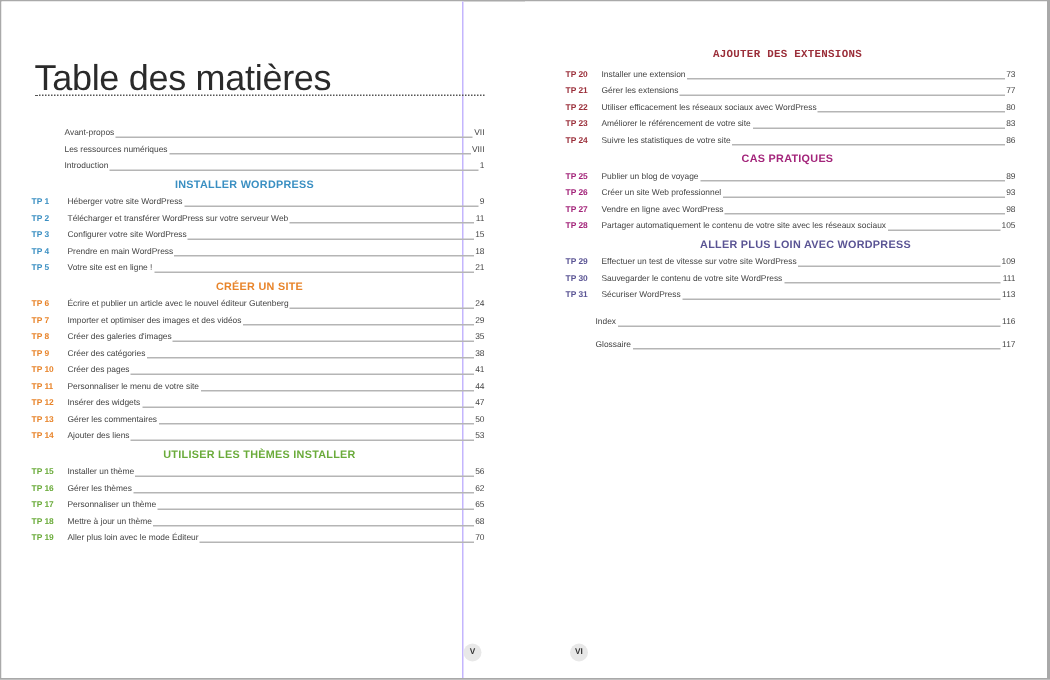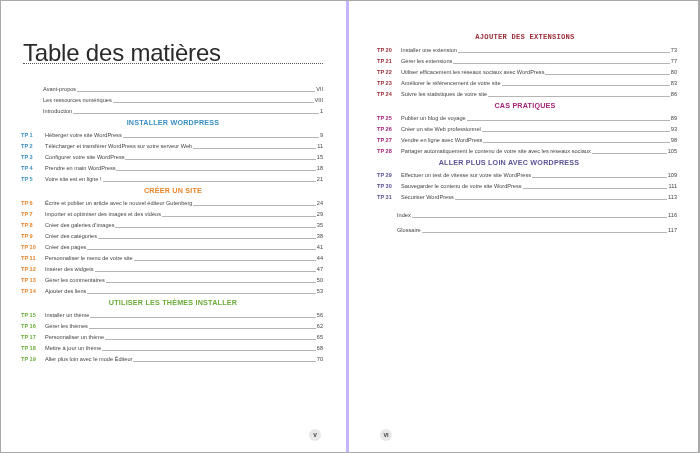--- a/index.html
+++ b/index.html
@@ -1,20 +1,20 @@
 <!DOCTYPE html>
 <html><head>
   <meta charset="utf-8">
   <style>
     * { box-sizing: border-box; margin: 0; padding: 0; }
     html, body { width: 700px; height: 453px; background: #a9a9a9; overflow: hidden; }
     body { font-family: "Liberation Sans", sans-serif; color: #333; position: relative; }
     .spread { position: absolute; left: 1px; top: 1px; width: 697px; height: 451px; background: #fff; }
     .page { position: absolute; top: 0; height: 451px; background: #fff; }
-    .page.left { left: 0; width: 348px; border-right: 3px solid #c4b5fd; padding-left: 48px; }
+    .page.left { left: 0; width: 308px; border-right: 1px solid #c4b5fd; padding-left: 48px; }
     .page.right { left: 349px; width: 348px; }
     .title { position: absolute; left: 22px; top: 38px; font-size: 24px; font-weight: normal; color: #2a2a2a; letter-spacing: -0.2px; }
     .title-rule { position: absolute; left: 22px; top: 62px; width: 300px; border-bottom: 1px dotted #555; }
     .row { position: absolute; height: 11px; display: flex; align-items: flex-end; font-size: 5.6px; color: #444; line-height: 7px; }
     .row .tp { width: 24px; font-weight: bold; font-size: 5.6px; flex: none; }
     .row .lbl { flex: none; white-space: nowrap; padding-right: 1px; }
     .row .lead { flex: 1; border-bottom: 0.8px solid #b5b5b5; margin-bottom: 1.5px; min-width: 4px; }
     .row .pg { flex: none; padding-left: 1px; text-align: right; }
     .sec { position: absolute; font-size: 7.2px; font-weight: bold; text-align: center; letter-spacing: 0.2px; }
     .folio { position: absolute; top: 428px; width: 12px; height: 12px; border-radius: 50%; background: #e8e8e8; font-size: 5.5px; font-weight: bold; color: #333; display: flex; align-items: center; justify-content: center; }
@@ -37,21 +37,21 @@
       <span class="lbl">Les ressources numériques</span>
         <span class="lead"></span>
         <span class="pg">VIII</span>
     </div>
     <div class="row" style="left:42px;width:280px;top:103px;">
       <span class="lbl">Introduction</span>
         <span class="lead"></span>
         <span class="pg">1</span>
     </div>
 
-    <div class="sec" style="left:22px;width:300px;top:117px;color:#3a8fc2;">INSTALLER WORDPRESS</div>
+    <div class="sec" style="left:12px;width:300px;top:117px;color:#3a8fc2;">INSTALLER WORDPRESS</div>
     <div class="row" style="left:20px;width:302px;top:127px;">
         <span class="tp" style="color:#3a8fc2">TP 1</span>
         <span class="lbl">Héberger votre site WordPress</span>
         <span class="lead"></span>
         <span class="pg">9</span>
       </div>
     <div class="row" style="left:20px;width:302px;top:138px;">
         <span class="tp" style="color:#3a8fc2">TP 2</span>
         <span class="lbl">Télécharger et transférer WordPress sur votre serveur Web</span>
         <span class="lead"></span>
@@ -220,21 +220,21 @@
         <span class="lead"></span>
         <span class="pg">98</span>
       </div>
     <div class="row" style="left:27px;width:300px;top:143px;">
         <span class="tp" style="color:#a3247a">TP 28</span>
         <span class="lbl">Partager automatiquement le contenu de votre site avec les réseaux sociaux</span>
         <span class="lead"></span>
         <span class="pg">105</span>
       </div>
 
-    <div class="sec" style="left:4px;width:310px;top:157px;color:#5a5494;">ALLER PLUS LOIN AVEC WORDPRESS</div>
+    <div class="sec" style="left:32px;width:310px;top:157px;color:#5a5494;">ALLER PLUS LOIN AVEC WORDPRESS</div>
     <div class="row" style="left:27px;width:300px;top:167px;">
         <span class="tp" style="color:#5a5494">TP 29</span>
         <span class="lbl">Effectuer un test de vitesse sur votre site WordPress</span>
         <span class="lead"></span>
         <span class="pg">109</span>
       </div>
     <div class="row" style="left:27px;width:300px;top:178px;">
         <span class="tp" style="color:#5a5494">TP 30</span>
         <span class="lbl">Sauvegarder le contenu de votre site WordPress</span>
         <span class="lead"></span>

